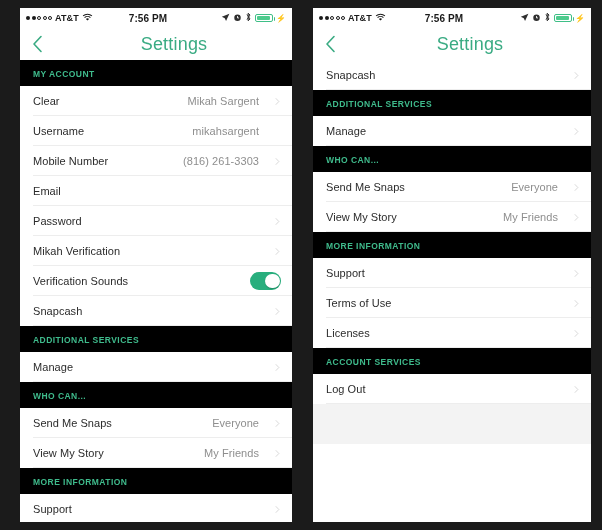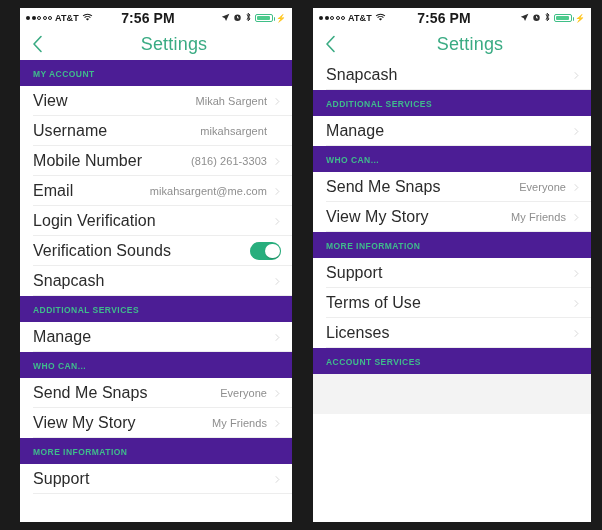--- a/index.html
+++ b/index.html
@@ -30,21 +30,21 @@
     position:relative;
   }
   .sb-left { display:flex; align-items:center; gap:3px; }
   .dots { display:flex; align-items:center; gap:1.5px; }
   .dot { width:4px; height:4px; border-radius:50%; background:#1a1a1a; }
   .dot.open { background:transparent; border:1px solid #1a1a1a; width:4px; height:4px; }
   .carrier { font-size:9px; letter-spacing:.1px; font-weight:600; }
   .wifi-ic { display:inline-block; }
   .sb-center {
     position:absolute; left:0; right:16px; text-align:center;
-    font-size:14px; font-weight:600; letter-spacing:.1px;
+    font-size:10px; font-weight:600; letter-spacing:.1px;
     pointer-events:none;
   }
   .sb-right { margin-left:auto; display:flex; align-items:center; gap:3px; }
   .batt {
     width:18px; height:8.5px; border:1px solid #3fbf87;
     border-radius:2px; position:relative; padding:1px;
   }
   .batt::after {
     content:""; position:absolute; right:-3px; top:2.2px;
     width:1.5px; height:4px; background:#3fbf87; border-radius:0 1px 1px 0;
@@ -65,21 +65,21 @@
   }
   .nav-title {
     position:absolute; left:0; right:8px; text-align:center;
     font-size:18px; color:#3aab83; font-weight:400;
     letter-spacing:.2px; pointer-events:none;padding-left:44px;
   }
 
   
   .list { background:#ffffff; }
   .sec-header {
-    background:#4c1d95;
+    background:#000000;
     color:#3fbb8c;
     font-size:8.5px;
     font-weight:700;
     letter-spacing:.45px;
     padding:8px 13px 6px 13px;
     height:26px;
     display:flex; align-items:center;
   }
   .row {
     height:30px;
@@ -88,24 +88,24 @@
     position:relative;
     background:#ffffff;
     cursor:pointer;
   }
   .row::after {
     content:"";
     position:absolute; left:13px; right:0; bottom:0;
     height:1px; background:#ededed;
   }
   .row-label {
-    font-size:16px; color:#2b2b2b; letter-spacing:.05px;
+    font-size:11px; color:#2b2b2b; letter-spacing:.05px;
   }
   .row-right {
-    margin-left:auto; display:flex; align-items:center; gap:7px;
+    margin-left:auto; display:flex; align-items:center; gap:15px;
   }
   .row-value {
     font-size:11px; color:#8e8e8e; letter-spacing:.05px;
   }
   .chev { width:7px; height:7px; flex:none; }
   .chev-spacer { width:7px; flex:none; }
 
   
   .toggle {
     width:31px; height:17.5px; border-radius:9px;
@@ -175,21 +175,21 @@
           <svg class="back-chevron" width="11" height="18" viewBox="0 0 11 18">
             <path d="M9 1.5 2 9l7 7.5" stroke="#3aab83" stroke-width="1.6" fill="none" stroke-linecap="round" stroke-linejoin="round"></path>
           </svg>
         </div>
         <div class="nav-title">Settings</div>
       </div>
 
       <div class="list" id="left-list">
           <div class="sec-header">MY ACCOUNT</div>
           <div class="row">
-            <span class="row-label">View</span>
+            <span class="row-label">Clear</span>
             <span class="row-right">
               <span class="row-value">Mikah Sargent</span>
               <svg class="chev" viewBox="0 0 8 13">
                 <path d="M1.3 1 6.5 6.5 1.3 12" stroke="#c8c8c8" stroke-width="1.3" fill="none" stroke-linecap="round" stroke-linejoin="round"></path>
               </svg>
             </span>
           </div>
           <div class="row">
             <span class="row-label">Username</span>
             <span class="row-right">
@@ -201,29 +201,31 @@
             <span class="row-label">Mobile Number</span>
             <span class="row-right">
               <span class="row-value">(816) 261-3303</span>
               <svg class="chev" viewBox="0 0 8 13">
                 <path d="M1.3 1 6.5 6.5 1.3 12" stroke="#c8c8c8" stroke-width="1.3" fill="none" stroke-linecap="round" stroke-linejoin="round"></path>
               </svg>
             </span>
           </div>
           <div class="row">
             <span class="row-label">Email</span>
-            <span class="row-right">
-              <span class="row-value">mikahsargent@me.com</span>
-              <svg class="chev" viewBox="0 0 8 13">
-                <path d="M1.3 1 6.5 6.5 1.3 12" stroke="#c8c8c8" stroke-width="1.3" fill="none" stroke-linecap="round" stroke-linejoin="round"></path>
-              </svg>
-            </span>
-          </div>
-          <div class="row">
-            <span class="row-label">Login Verification</span>
+          </div>
+          <div class="row">
+            <span class="row-label">Password</span>
+            <span class="row-right">
+              <svg class="chev" viewBox="0 0 8 13">
+                <path d="M1.3 1 6.5 6.5 1.3 12" stroke="#c8c8c8" stroke-width="1.3" fill="none" stroke-linecap="round" stroke-linejoin="round"></path>
+              </svg>
+            </span>
+          </div>
+          <div class="row">
+            <span class="row-label">Mikah Verification</span>
             <span class="row-right">
               <svg class="chev" viewBox="0 0 8 13">
                 <path d="M1.3 1 6.5 6.5 1.3 12" stroke="#c8c8c8" stroke-width="1.3" fill="none" stroke-linecap="round" stroke-linejoin="round"></path>
               </svg>
             </span>
           </div>
           <div class="row">
             <span class="row-label">Verification Sounds</span>
             <span class="row-right">
               <div class="toggle">
@@ -390,18 +392,26 @@
           </div>
           <div class="row">
             <span class="row-label">Licenses</span>
             <span class="row-right">
               <svg class="chev" viewBox="0 0 8 13">
                 <path d="M1.3 1 6.5 6.5 1.3 12" stroke="#c8c8c8" stroke-width="1.3" fill="none" stroke-linecap="round" stroke-linejoin="round"></path>
               </svg>
             </span>
           </div>
           <div class="sec-header">ACCOUNT SERVICES</div>
+          <div class="row">
+            <span class="row-label">Log Out</span>
+            <span class="row-right">
+              <svg class="chev" viewBox="0 0 8 13">
+                <path d="M1.3 1 6.5 6.5 1.3 12" stroke="#c8c8c8" stroke-width="1.3" fill="none" stroke-linecap="round" stroke-linejoin="round"></path>
+              </svg>
+            </span>
+          </div>
           <div class="tail-gap"></div>
         </div>
     </div>
   </div>
 
 </div>
 
 </body></html>

